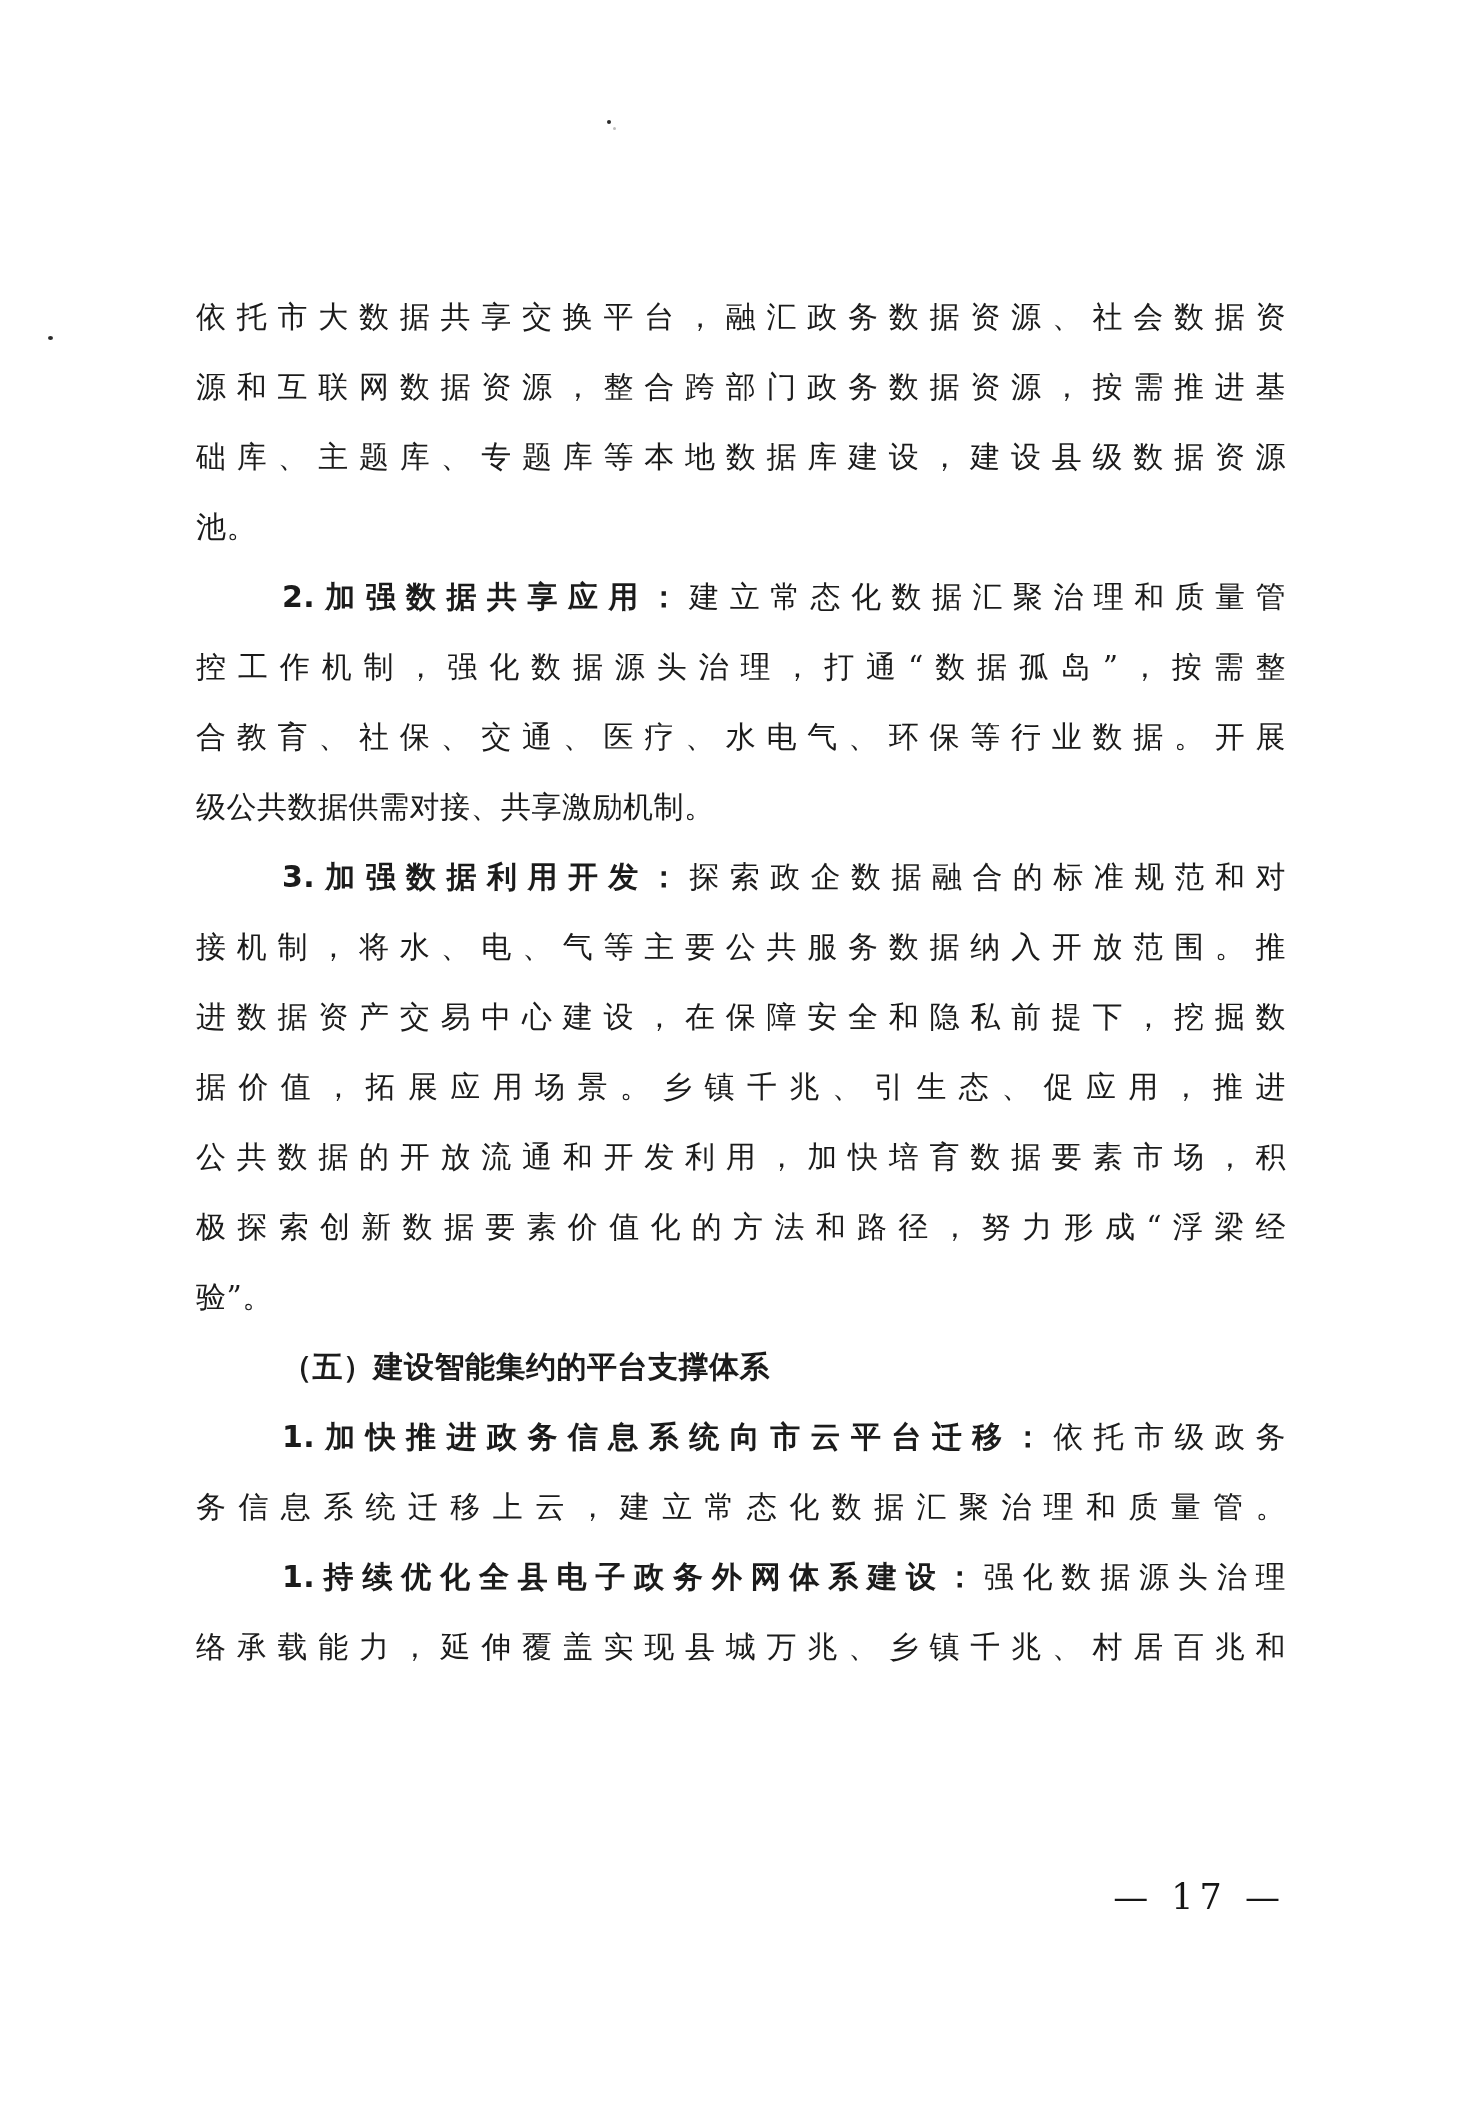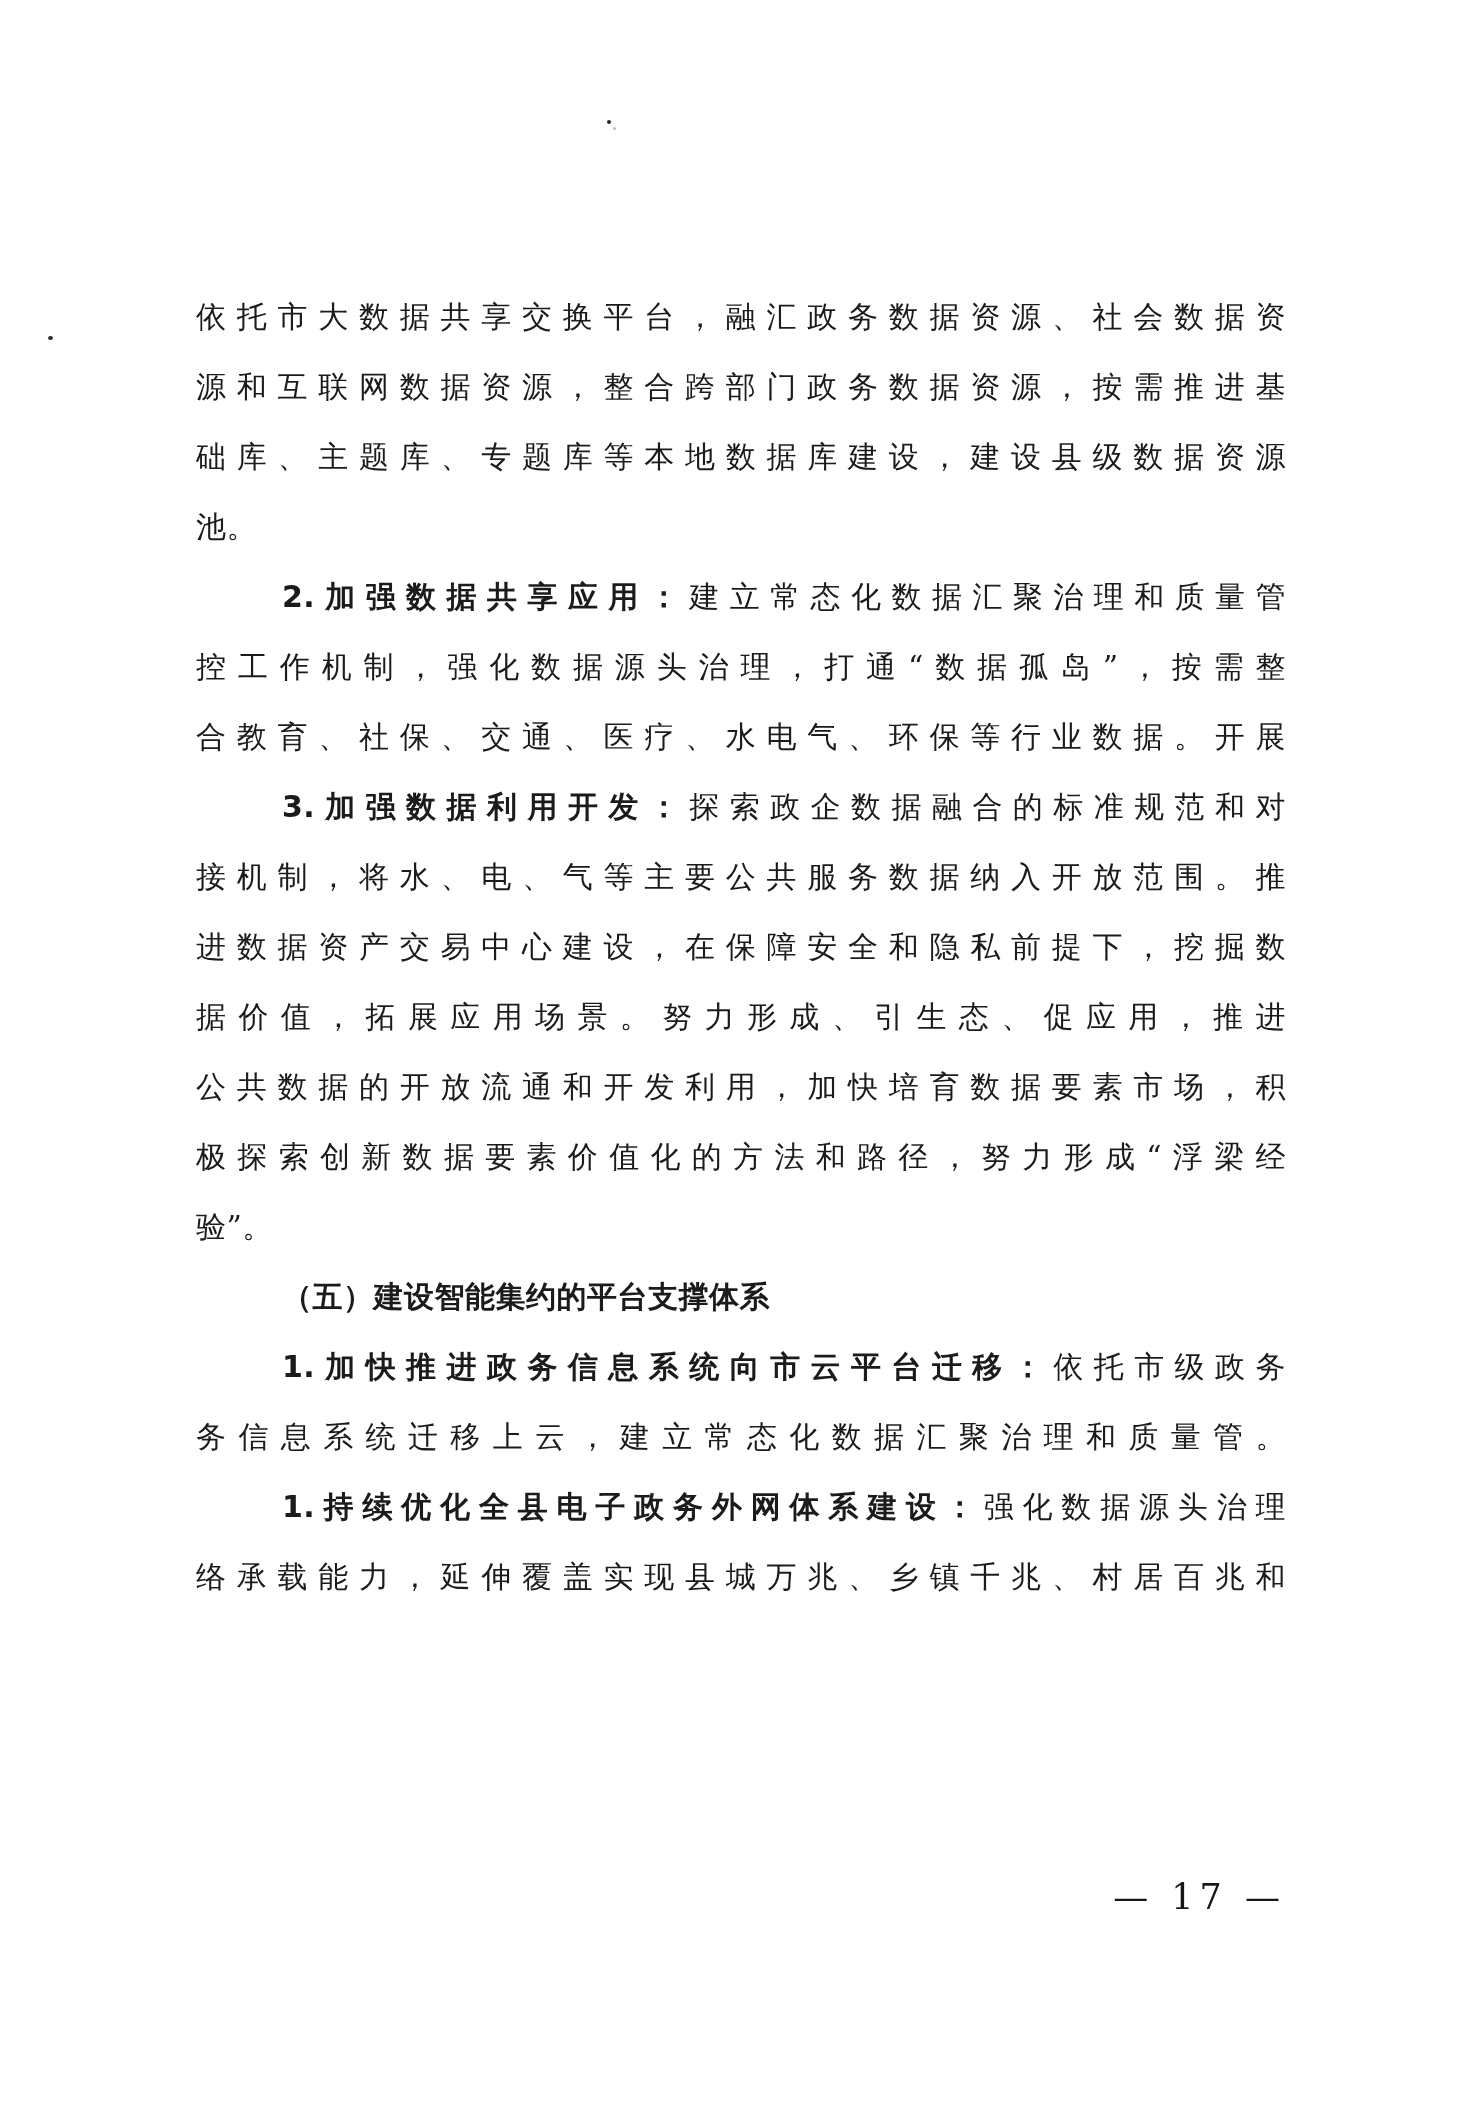--- a/index.html
+++ b/index.html
@@ -77,24 +77,25 @@
   <span class="speck s3"></span>
 
   <div class="text-block">
     <div class="line fill"><span class="bold"></span><span>依托市大数据共享交换平台，融汇政务数据资源、社会数据资</span></div>
     <div class="line fill"><span class="bold"></span><span>源和互联网数据资源，整合跨部门政务数据资源，按需推进基</span></div>
     <div class="line fill"><span class="bold"></span><span>础库、主题库、专题库等本地数据库建设，建设县级数据资源</span></div>
     <div class="line"><span class="bold"></span><span>池。</span></div>
     <div class="line fill indent"><span class="bold">2.加强数据共享应用：</span><span>建立常态化数据汇聚治理和质量管</span></div>
     <div class="line fill"><span class="bold"></span><span>控工作机制，强化数据源头治理，打通“数据孤岛”，按需整</span></div>
     <div class="line fill"><span class="bold"></span><span>合教育、社保、交通、医疗、水电气、环保等行业数据。开展</span></div>
+    <div class="line"><span class="bold"></span><span>级公共数据供需对接、共享激励机制。</span></div>
     <div class="line fill indent"><span class="bold">3.加强数据利用开发：</span><span>探索政企数据融合的标准规范和对</span></div>
     <div class="line fill"><span class="bold"></span><span>接机制，将水、电、气等主要公共服务数据纳入开放范围。推</span></div>
     <div class="line fill"><span class="bold"></span><span>进数据资产交易中心建设，在保障安全和隐私前提下，挖掘数</span></div>
-    <div class="line fill"><span class="bold"></span><span>据价值，拓展应用场景。努力形成、引生态、促应用，推进</span></div>
+    <div class="line fill"><span class="bold"></span><span>据价值，拓展应用场景。乡镇千兆、引生态、促应用，推进</span></div>
     <div class="line fill"><span class="bold"></span><span>公共数据的开放流通和开发利用，加快培育数据要素市场，积</span></div>
     <div class="line fill"><span class="bold"></span><span>极探索创新数据要素价值化的方法和路径，努力形成“浮梁经</span></div>
     <div class="line"><span class="bold"></span><span>验”。</span></div>
     <div class="line indent"><span class="bold">（五）建设智能集约的平台支撑体系</span><span></span></div>
     <div class="line fill indent"><span class="bold">1.加快推进政务信息系统向市云平台迁移：</span><span>依托市级政务</span></div>
     <div class="line fill"><span class="bold"></span><span>务信息系统迁移上云，建立常态化数据汇聚治理和质量管。</span></div>
     <div class="line fill indent"><span class="bold">1.持续优化全县电子政务外网体系建设：</span><span>强化数据源头治理</span></div>
     <div class="line fill"><span class="bold"></span><span>络承载能力，延伸覆盖实现县城万兆、乡镇千兆、村居百兆和</span></div>
   </div>
 

